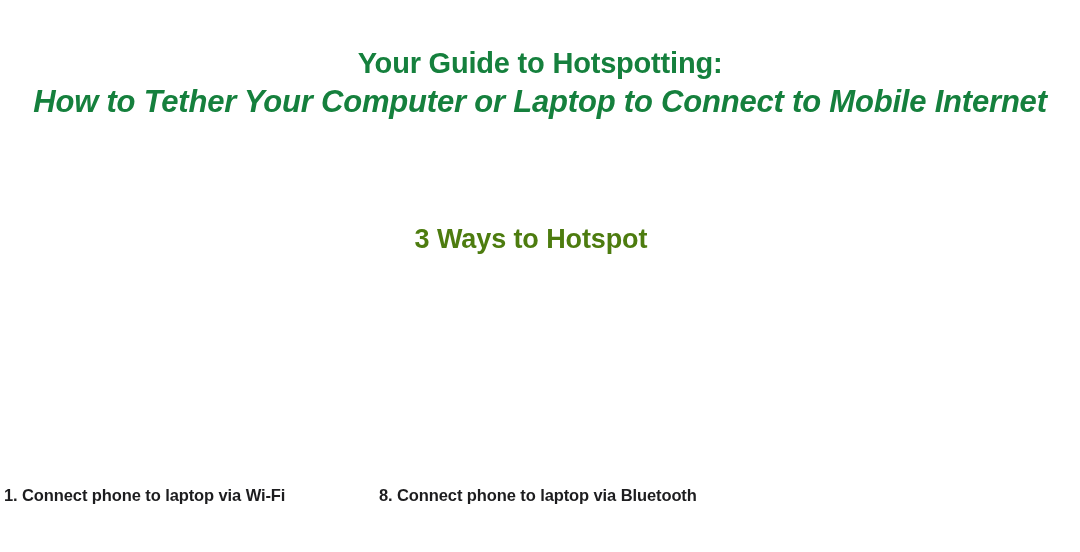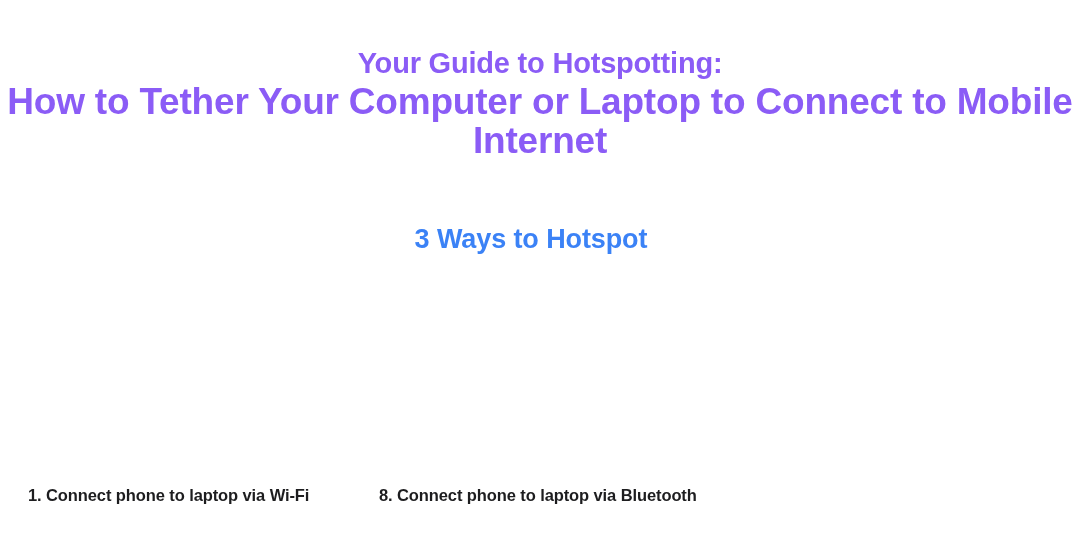--- a/index.html
+++ b/index.html
@@ -23,39 +23,40 @@
   .title-block {
     position: absolute;
     top: 44px;
     left: 0;
     width: 1080px;
     text-align: center;
   }
   .title-line {
     font-weight: bold;
     letter-spacing: -0.2px;
-    color: #8b5cf6;
+    color: #15803d;
   }
   .title-line-1 {
     font-size: 29px;
     line-height: 38px;
   }
   .title-line-2 {
-    font-size: 37px;
+    font-size: 31px;
     line-height: 39px;
+    font-style: italic;
   }
   .subtitle {
     position: absolute;
     top: 224px;
     left: 0;
     width: 1080px;
     text-align: center;
     font-size: 27px;
     font-weight: bold;
-    color: #3b82f6;
+    color: #4d7c0f;
     letter-spacing: -0.1px;
   }
   
   .subtitle-inner {
     display: inline-block;
     transform: translateX(-9px);
   }
   .captions {
     position: absolute;
     top: 486px;
@@ -64,21 +65,21 @@
     height: 30px;
   }
   .caption {
     position: absolute;
     font-size: 16.5px;
     font-weight: bold;
     color: #1d1d1f;
     white-space: nowrap;
     letter-spacing: -0.1px;
   }
-  .caption-1 { left: 28px; }
+  .caption-1 { left: 4px; }
   .caption-2 { left: 379px; }
   .caption-3 { left: 775px; }
 </style>
 </head>
 <body>
 
 <div class="page">
 
   <div class="title-block">
     <div class="title-line title-line-1">Your Guide to Hotspotting:</div>

